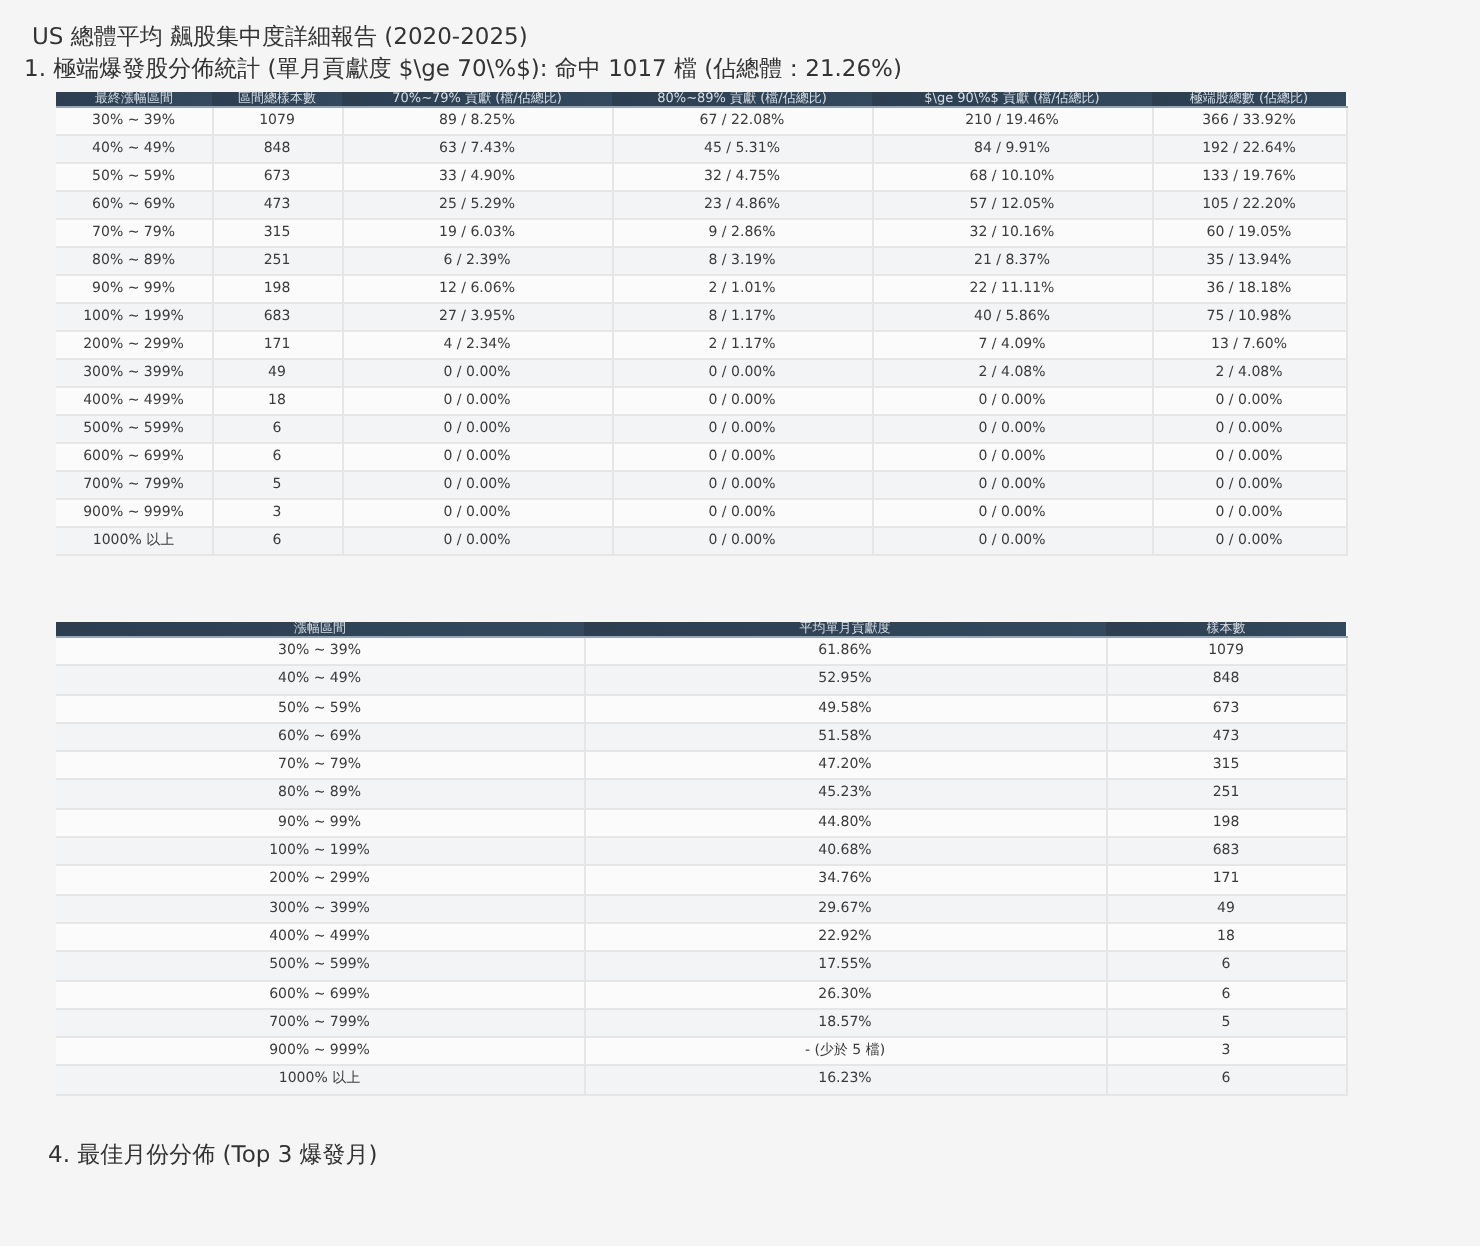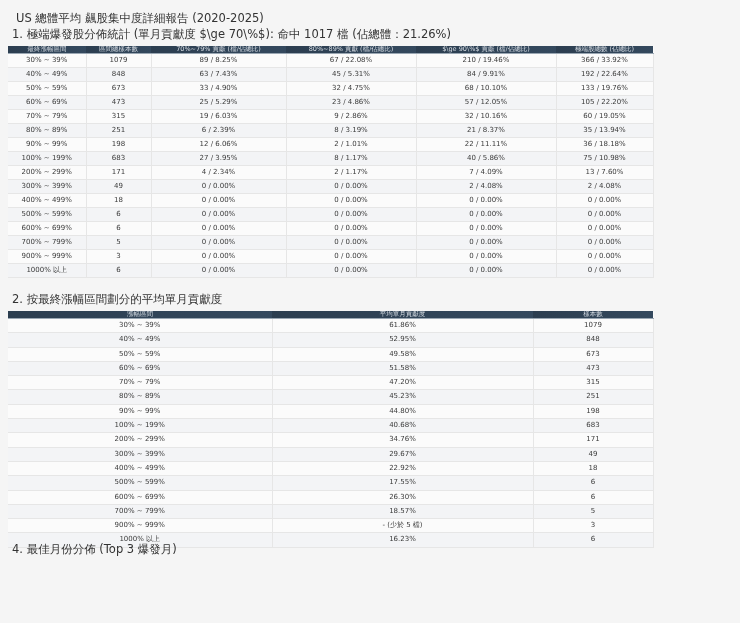--- a/index.html
+++ b/index.html
@@ -12,21 +12,21 @@
     .page { position: relative; width: 596px; height: 623px; }
     .title {
       position: absolute; left: 16px; top: 11px;
       font-size: 11.5px; color: #333; letter-spacing: 0px;
     }
     .section-title {
       position: absolute; left: 12px;
       font-size: 11.5px; color: #333;
     }
     table.rpt {
-      position: absolute; left: 8px;
+      position: absolute; left: 28px;
       border-collapse: collapse;
       table-layout: fixed;
       font-size: 7px;
       background: #fafafa;
     }
     table.rpt th {
       background: linear-gradient(90deg, #2c3e50 0%, #34495e 100%);
       color: #d9dfe6;
       font-weight: normal;
       height: 7px; line-height: 7px;
@@ -204,21 +204,20 @@
           <td>1000% 以上</td>
           <td>6</td>
           <td>0 / 0.00%</td>
           <td>0 / 0.00%</td>
           <td>0 / 0.00%</td>
           <td>0 / 0.00%</td>
         </tr>
       </tbody>
   </table>
 
-  <div class="section-title" style="top:292px;">2. 按最終漲幅區間劃分的平均單月貢獻度</div>
   <table class="rpt" id="t2">
     <colgroup>
       <col style="width:264px">
         <col style="width:261px">
         <col style="width:120px">
     </colgroup>
     <thead>
       <tr>
         <th>漲幅區間</th>
         <th>平均單月貢獻度</th>
@@ -302,14 +301,14 @@
           <td>3</td>
         </tr>
         <tr>
           <td>1000% 以上</td>
           <td>16.23%</td>
           <td>6</td>
         </tr>
       </tbody>
   </table>
 
-  <div class="section-title" style="top:542px;">4. 最佳月份分佈 (Top 3 爆發月)</div>
+  <div class="section-title" style="top:570px;margin-left:12px;">4. 最佳月份分佈 (Top 3 爆發月)</div>
 </div>
 
 </body></html>

